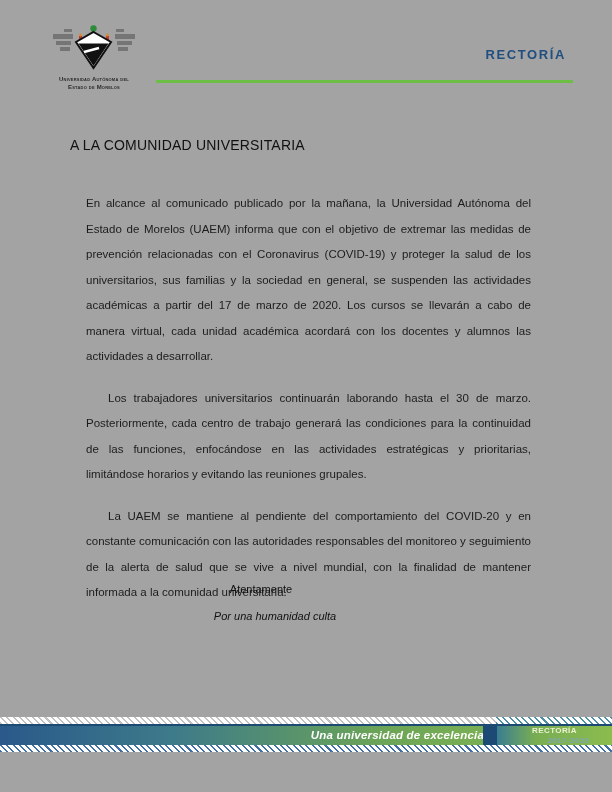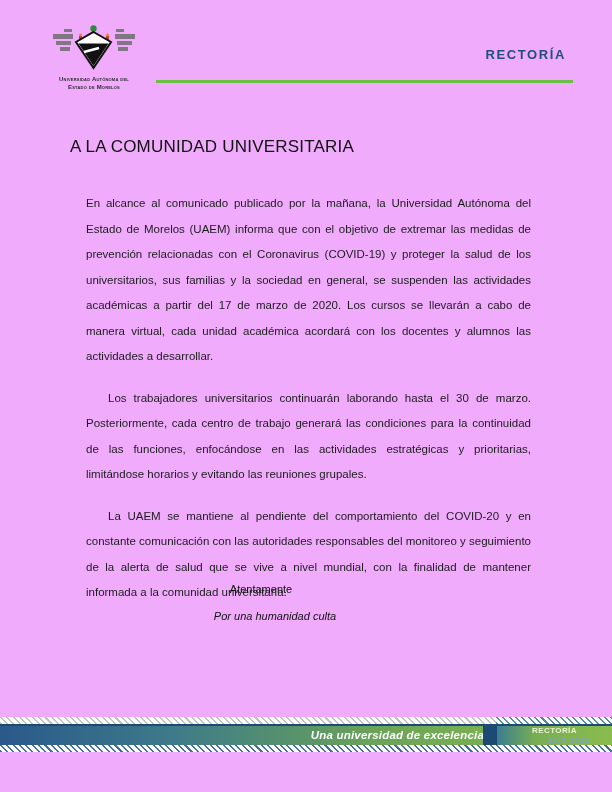--- a/index.html
+++ b/index.html
@@ -1,37 +1,37 @@
 <!DOCTYPE html>
 <html><head>
 <meta charset="utf-8">
 <style>
   html,body{margin:0;padding:0;background:#e9e9e9;}
   .page{
     position:relative;
     width:612px;height:792px;
-    background:#f0abfc;
+    background:#a3a3a3;
     font-family:"Liberation Sans", sans-serif;
     overflow:hidden;
     margin:0 auto;
   }
 
   
   .logo-block{position:absolute;left:46px;top:25px;width:96px;text-align:center;}
   .logo-caption{margin-top:1px;font-size:6px;line-height:7.5px;font-weight:bold;
     color:#2b2b2b;font-variant:small-caps;letter-spacing:.2px;}
   .rectoria-head{
     position:absolute;right:46px;top:47px;
     font-size:13px;font-weight:bold;letter-spacing:1.6px;color:#1f4e7f;
   }
   .header-rule{position:absolute;left:156px;top:80px;width:417px;height:3px;background:#6cbe45;}
 
   
   .salutation{position:absolute;left:70px;top:137px;width:477px;
-    font-size:17px;color:#111;letter-spacing:.2px;}
+    font-size:14px;color:#111;letter-spacing:.2px;}
   .letter-body{position:absolute;left:70px;top:175px;width:477px;
     font-size:11.5px;line-height:25.5px;color:#1c1c1c;text-align:justify;}
   .letter-body p{margin:16px;}
   .letter-body p.indent{text-indent:22px;}
 
   .center-line{position:absolute;left:0;width:522px;text-align:center;
     font-size:11px;color:#111;}
   .closing{top:583px;}
   .motto{top:610px;font-style:italic;padding-left:14px;}
   .dateline{top:661px;}

